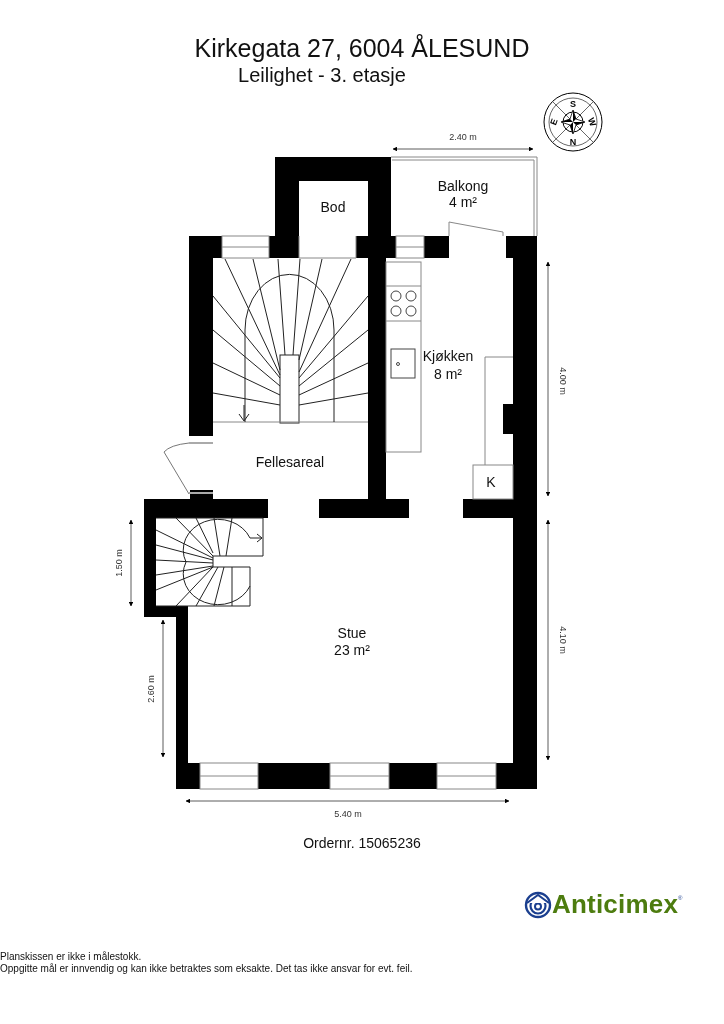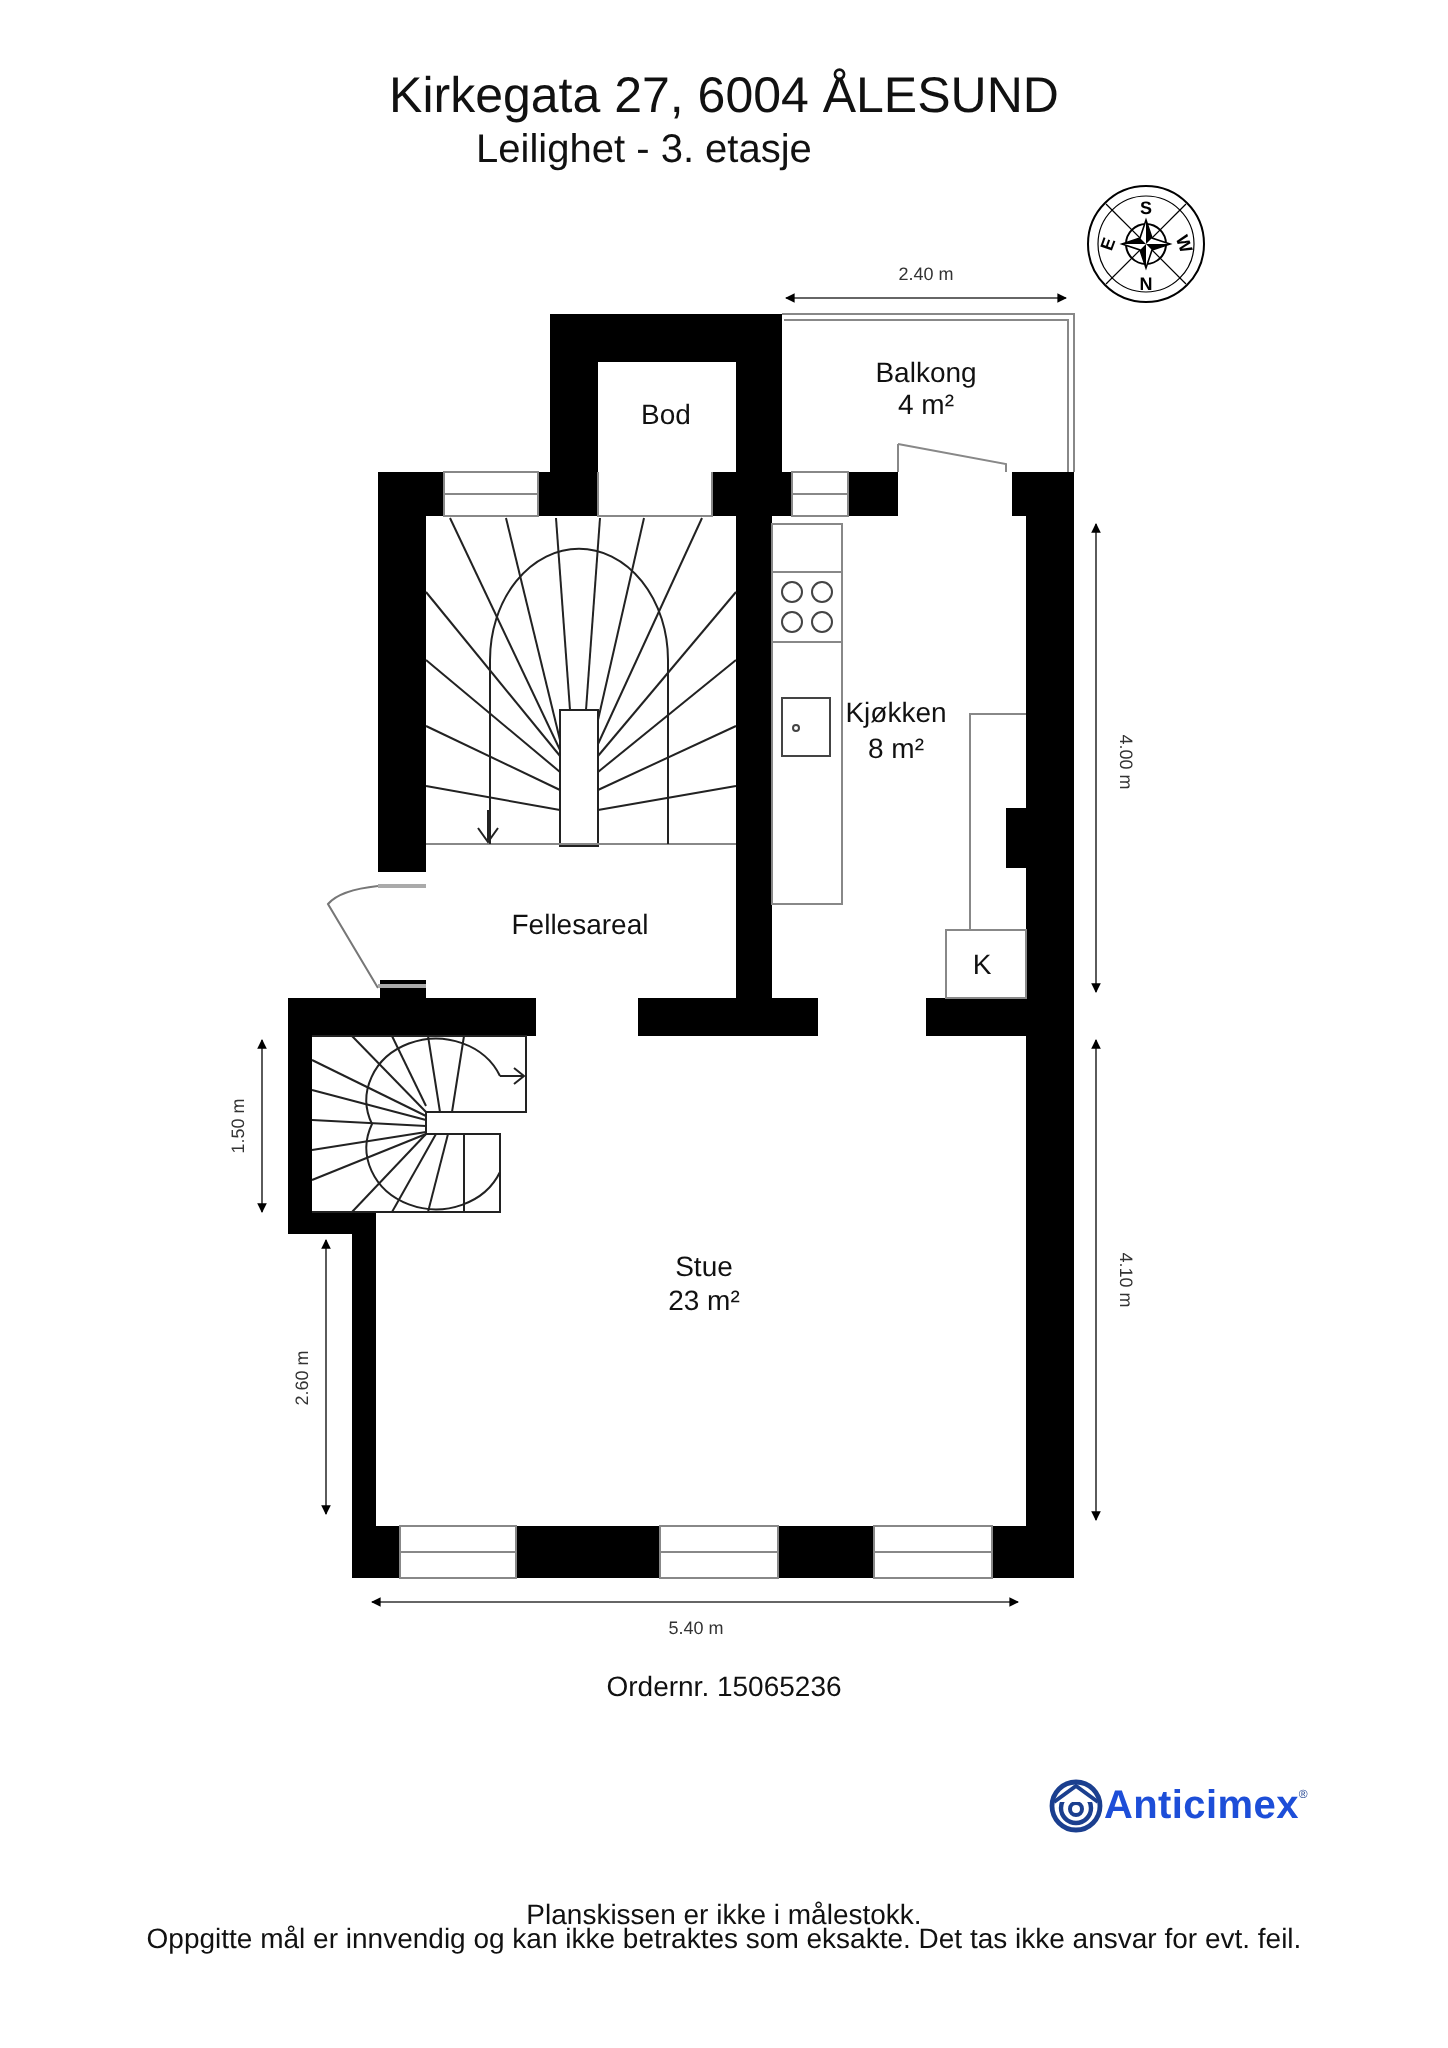--- a/index.html
+++ b/index.html
@@ -5,23 +5,23 @@
   html, body { margin: 0; padding: 0; background: #ffffff; }
   body { width: 724px; height: 1024px; position: relative; overflow: hidden; font-family: "Liberation Sans", sans-serif; color: #111; }
   .title { position: absolute; left: 0; width: 724px; text-align: center; top: 34px; font-size: 25px; line-height: 28px; }
   .subtitle { position: absolute; left: 0; width: 644px; text-align: center; top: 63px; font-size: 20px; line-height: 24px; }
   svg.plan { position: absolute; left: 0; top: 0; }
   .room-label { font-family: "Liberation Sans", sans-serif; font-size: 14px; fill: #111; text-anchor: middle; }
   .dim-label { font-family: "Liberation Sans", sans-serif; font-size: 9px; fill: #333; text-anchor: middle; }
   .order { position: absolute; top: 835px; left: 0; width: 724px; text-align: center; font-size: 14px; padding-left: 0; }
   .order span { position: relative; left: 0; }
   .logo { position: absolute; left: 524px; top: 889px; display: flex; align-items: center; }
-  .logo-text { font-size: 20px; font-weight: bold; color: #1d4ed8; letter-spacing: 0.2px; }
+  .logo-text { font-size: 26px; font-weight: bold; color: #4d7c0f; letter-spacing: 0.2px; }
   .logo-reg { font-size: 6px; color: #1b3f8f; align-self: flex-start; margin-top: 6px; }
-  .footer { position: absolute; top: 951px; left: 0; width: 724px; text-align: center; font-size: 14px; line-height: 12px; color: #111; }
+  .footer { position: absolute; top: 951px; left: 0; width: 724px; text-align: left; font-size: 10px; line-height: 12px; color: #111; }
 </style>
 </head>
 <body>
 
 <div class="title">Kirkegata 27, 6004 ÅLESUND</div>
 <div class="subtitle">Leilighet - 3. etasje</div>
 
 <svg class="plan" width="724" height="1024" viewBox="0 0 724 1024">
   <defs>
     <marker id="arr" viewBox="0 0 10 10" refX="9" refY="5" markerWidth="6" markerHeight="6" orient="auto-start-reverse">

